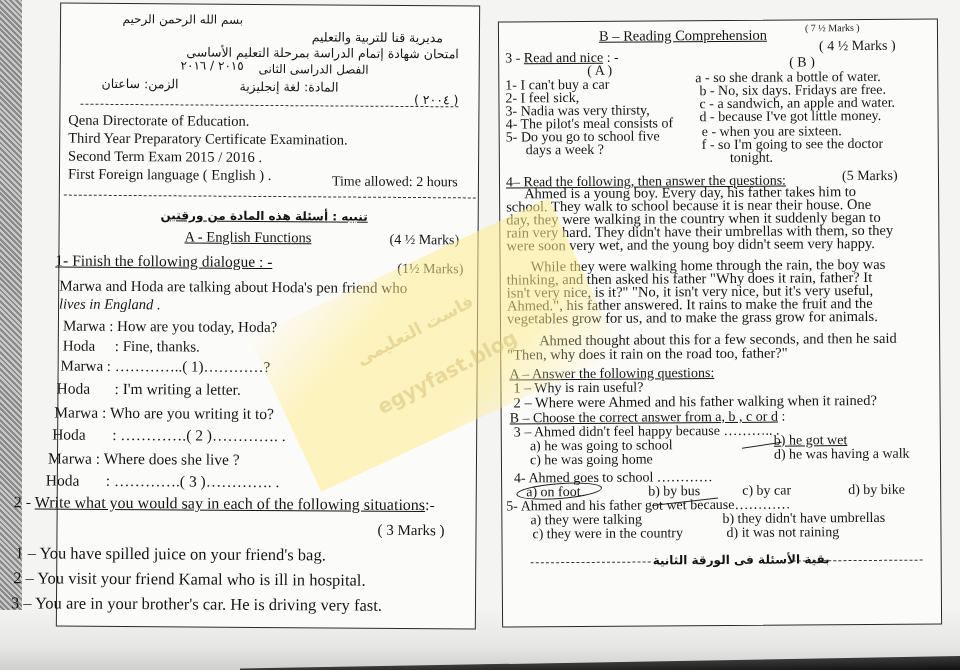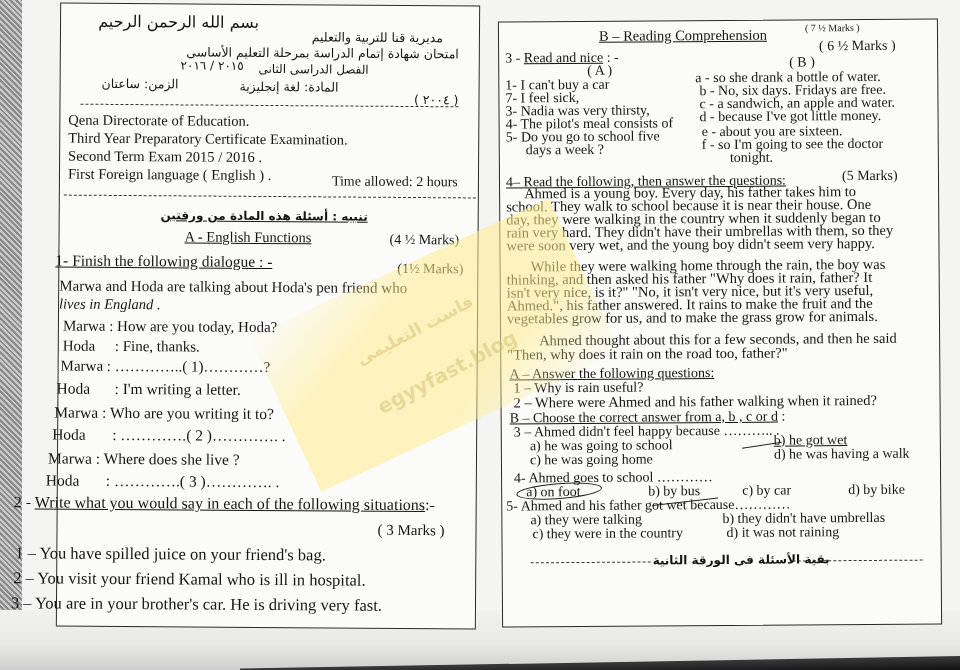--- a/index.html
+++ b/index.html
@@ -47,21 +47,21 @@
   .hand-line { position: absolute; border-top: 1.5px solid #222; }
 </style>
 </head>
 <body>
 
 <div class="left-edge"></div>
 <div class="bottom-shadow"></div>
 <div class="bottom-dark"></div>
 
 <div class="panel panel-left">
-  <div class="ar" style="right:220px; top:8px; font-size:16px;text-align:right;">بسم الله الرحمن الرحيم</div>
+  <div class="ar" style="right:236px; top:8px; font-size:12px;text-align:right;">بسم الله الرحمن الرحيم</div>
   <div class="ar" style="right:36px; top:24px; font-size:12.5px;">مديرية قنا للتربية والتعليم</div>
   <div class="ar" style="right:20px; top:40px; font-size:12.5px;">امتحان شهادة إتمام الدراسة بمرحلة التعليم الأساسى</div>
   <div class="ar" style="right:110px; top:57px; font-size:12px;">الفصل الدراسى الثانى</div>
   <div class="ar" style="right:235px; top:54px; font-size:12px;text-align:right;">٢٠١٥ / ٢٠١٦</div>
   <div class="ar" style="right:300px; top:72px; font-size:12.5px;">الزمن: ساعتان</div>
   <div class="ar" style="right:140px; top:74px; font-size:12.5px;">المادة: لغة إنجليزية</div>
   <div class="ar" style="right:20px; top:86px; font-size:12.5px;">( ٢٠٠٤ )</div>
   <div class="dash" style="left:20px; right:20px; top:100px;"></div>
 
   <div class="en" style="left:8px; top:108px; font-size:14.5px;">Qena Directorate of Education.</div>
@@ -94,39 +94,39 @@
   <div class="en" style="left:-44px; top:490px; font-size:16px;"><span>2 - </span><span class="u">Write what you would say in each of the following situations</span><span>:-</span></div>
   <div class="en" style="left:320px; top:516px; font-size:15px;">( 3 Marks )</div>
   <div class="en" style="left:-42px; top:540px; font-size:16.5px;">1 – You have spilled juice on your friend's bag.</div>
   <div class="en" style="left:-44px; top:565px; font-size:16.5px;">2 – You visit your friend Kamal who is ill in hospital.</div>
   <div class="en" style="left:-46px; top:590px; font-size:16.5px;">3 – You are in your brother's car. He is driving very fast.</div>
 </div>
 
 <div class="panel panel-right">
   <div class="en u" style="left:100px; top:6px; font-size:14.5px;">B – Reading Comprehension</div>
   <div class="en" style="left:306px; top:2px; font-size:10px;">( 7 ½ Marks )</div>
-  <div class="en" style="left:320px; top:18px; font-size:14px;">( 6 ½ Marks )</div>
+  <div class="en" style="left:320px; top:18px; font-size:14px;">( 4 ½ Marks )</div>
   <div class="en" style="left:6px; top:28px; font-size:14px;"><span>3 - </span><span class="u">Read and nice</span><span> : -</span></div>
   <div class="en" style="left:88px; top:41px; font-size:14px;">( A )</div>
   <div class="en" style="left:290px; top:34px; font-size:14px;">( B )</div>
 
   <div style="font-size:14px; line-height:13px;">
     <div class="en" style="left:6px; top:56px;">1- I can't buy a car</div>
-    <div class="en" style="left:6px; top:69px;">7- I feel sick,</div>
+    <div class="en" style="left:6px; top:69px;">2- I feel sick,</div>
     <div class="en" style="left:6px; top:82px;">3- Nadia was very thirsty,</div>
     <div class="en" style="left:6px; top:95px;">4- The pilot's meal consists of</div>
     <div class="en" style="left:6px; top:108px;">5- Do you go to school five</div>
     <div class="en" style="left:26px; top:121px;">days a week ?</div>
   </div>
   <div style="font-size:14px; line-height:13px;">
     <div class="en" style="left:196px; top:50px;">a - so she drank a bottle of water.</div>
     <div class="en" style="left:200px; top:63px;">b - No, six days. Fridays are free.</div>
     <div class="en" style="left:200px; top:76px;">c - a sandwich, an apple and water.</div>
     <div class="en" style="left:200px; top:89px;">d - because I've got little money.</div>
-    <div class="en" style="left:202px; top:104px;">e - about you are sixteen.</div>
+    <div class="en" style="left:202px; top:104px;">e - when you are sixteen.</div>
     <div class="en" style="left:202px; top:117px;">f - so I'm going to see the doctor</div>
     <div class="en" style="left:230px; top:130px;">tonight.</div>
   </div>
 
   <div class="en u" style="left:6px; top:152px; font-size:14px;">4– Read the following, then answer the questions:</div>
   <div class="en" style="left:342px; top:148px; font-size:14px;">(5 Marks)</div>
 
   <div style="font-size:14.5px;">
     <div class="en" style="left:24px; top:163px;">Ahmed is a young boy. Every day, his father takes him to</div>
     <div class="en" style="left:6px; top:176px;">school. They walk to school because it is near their house. One</div>

